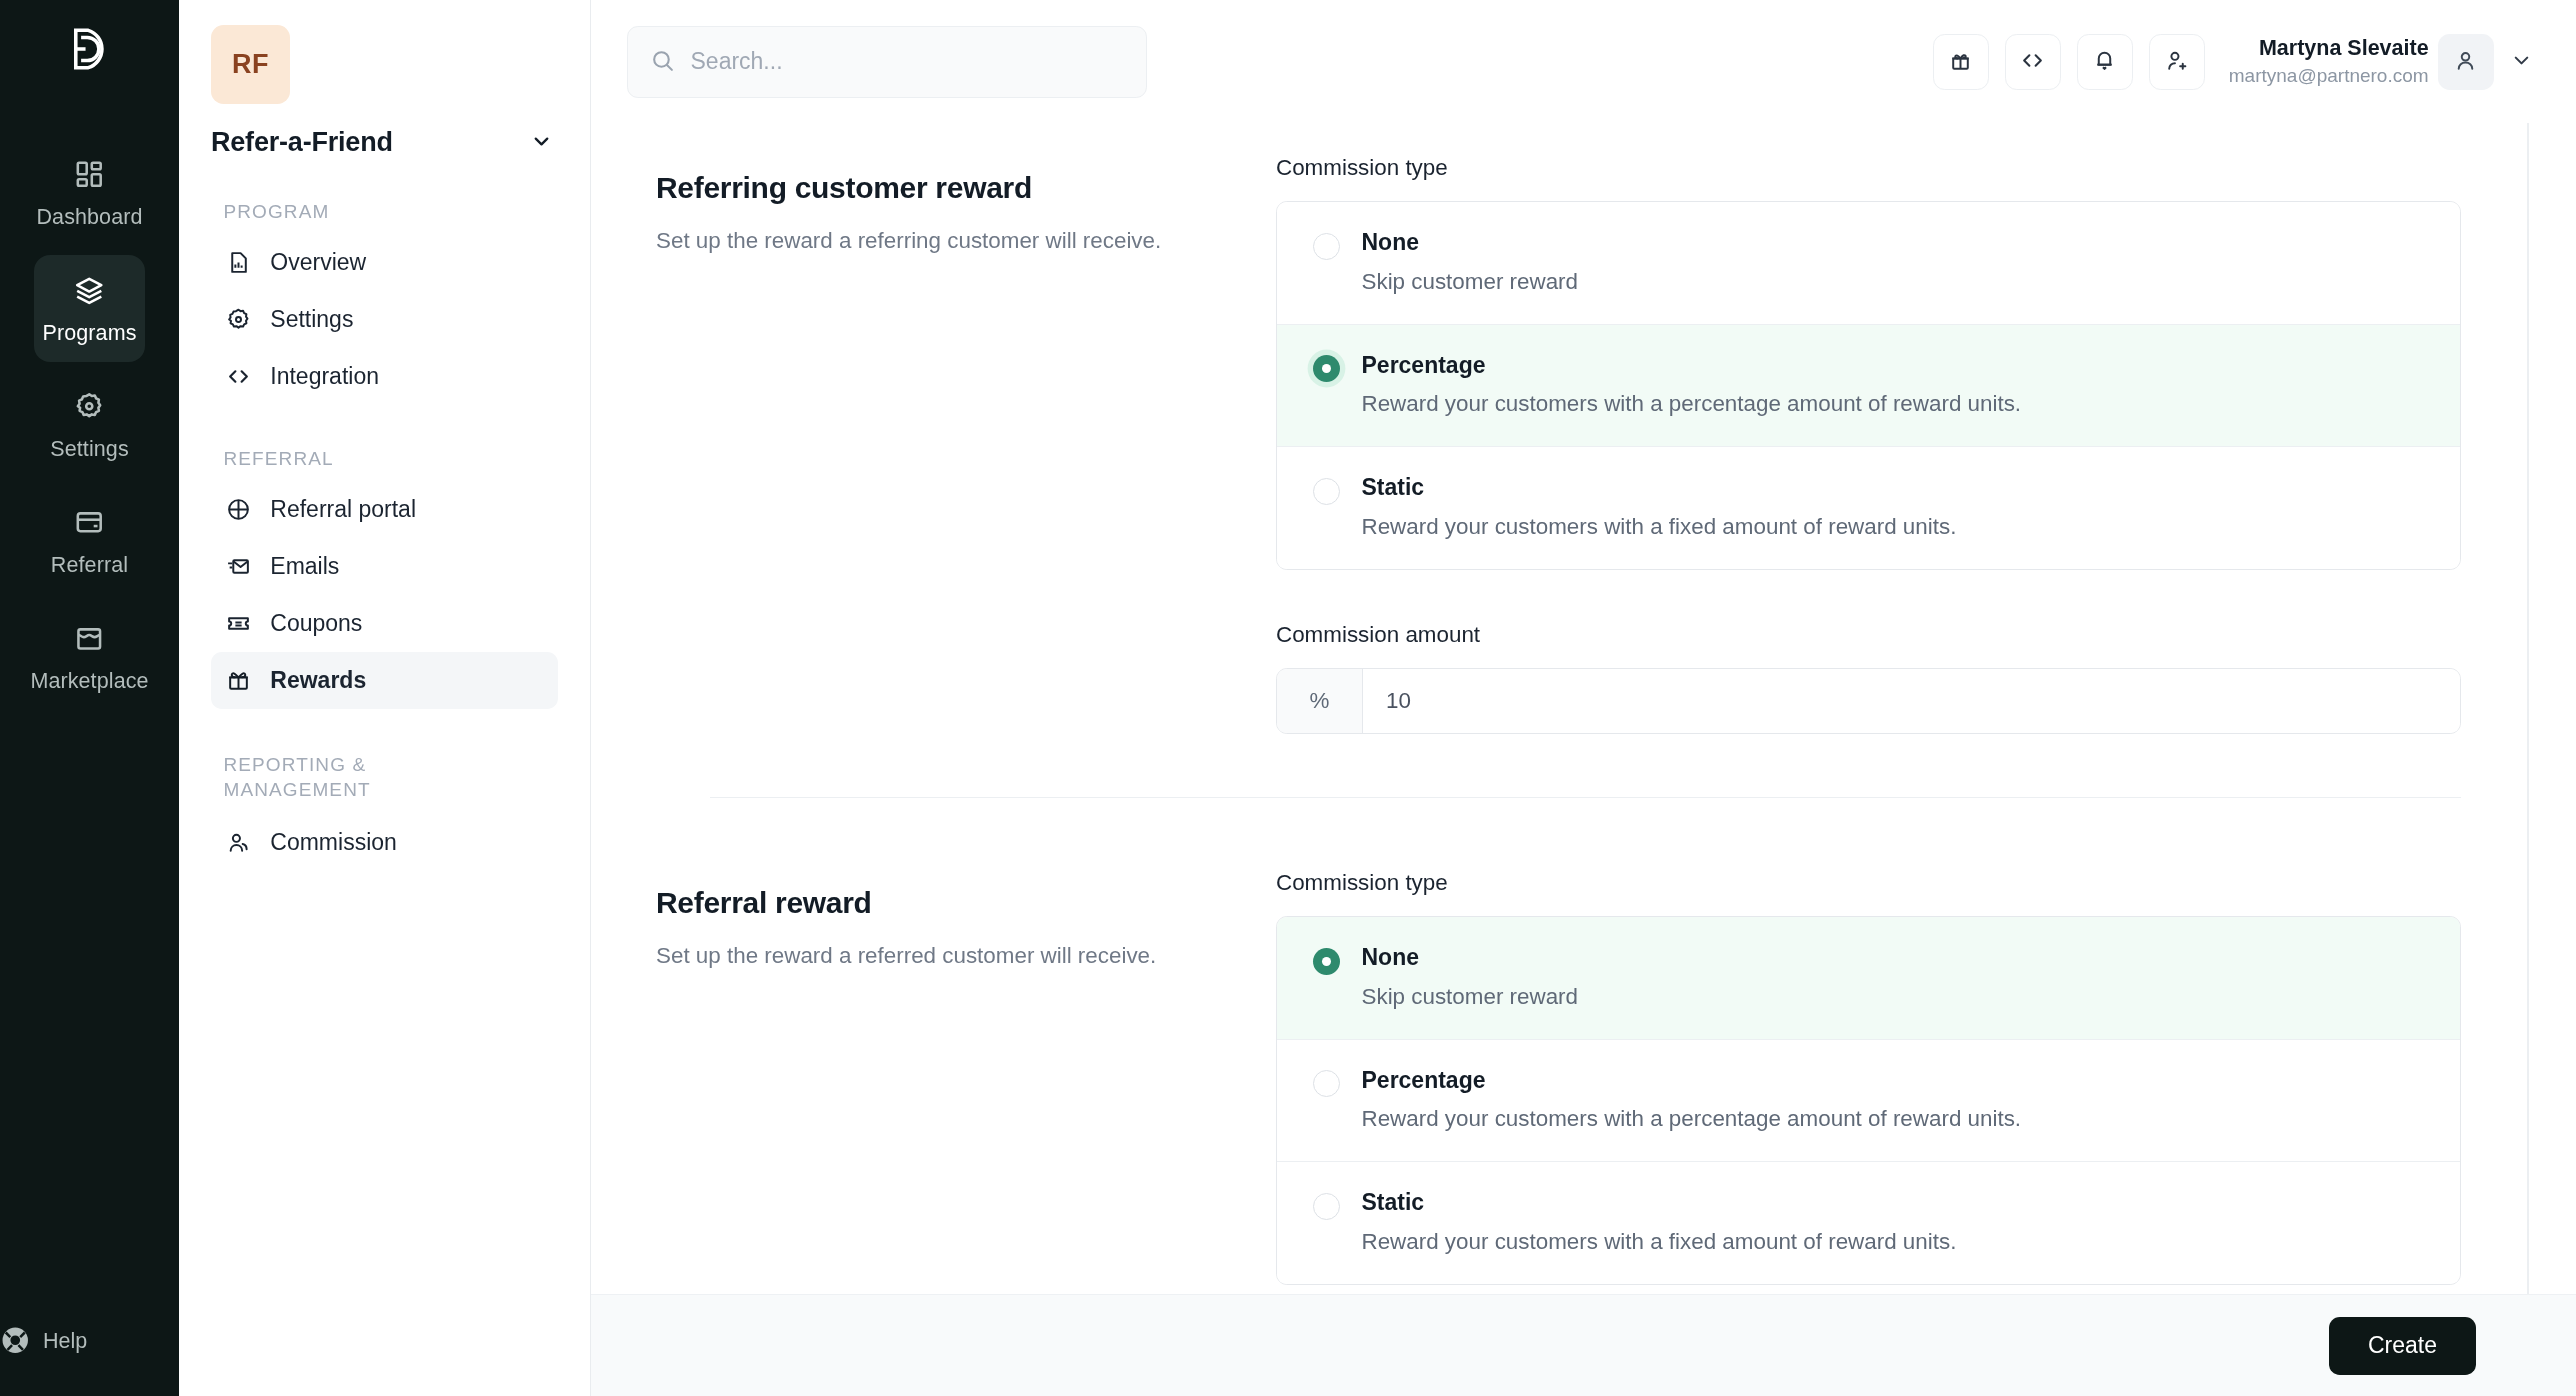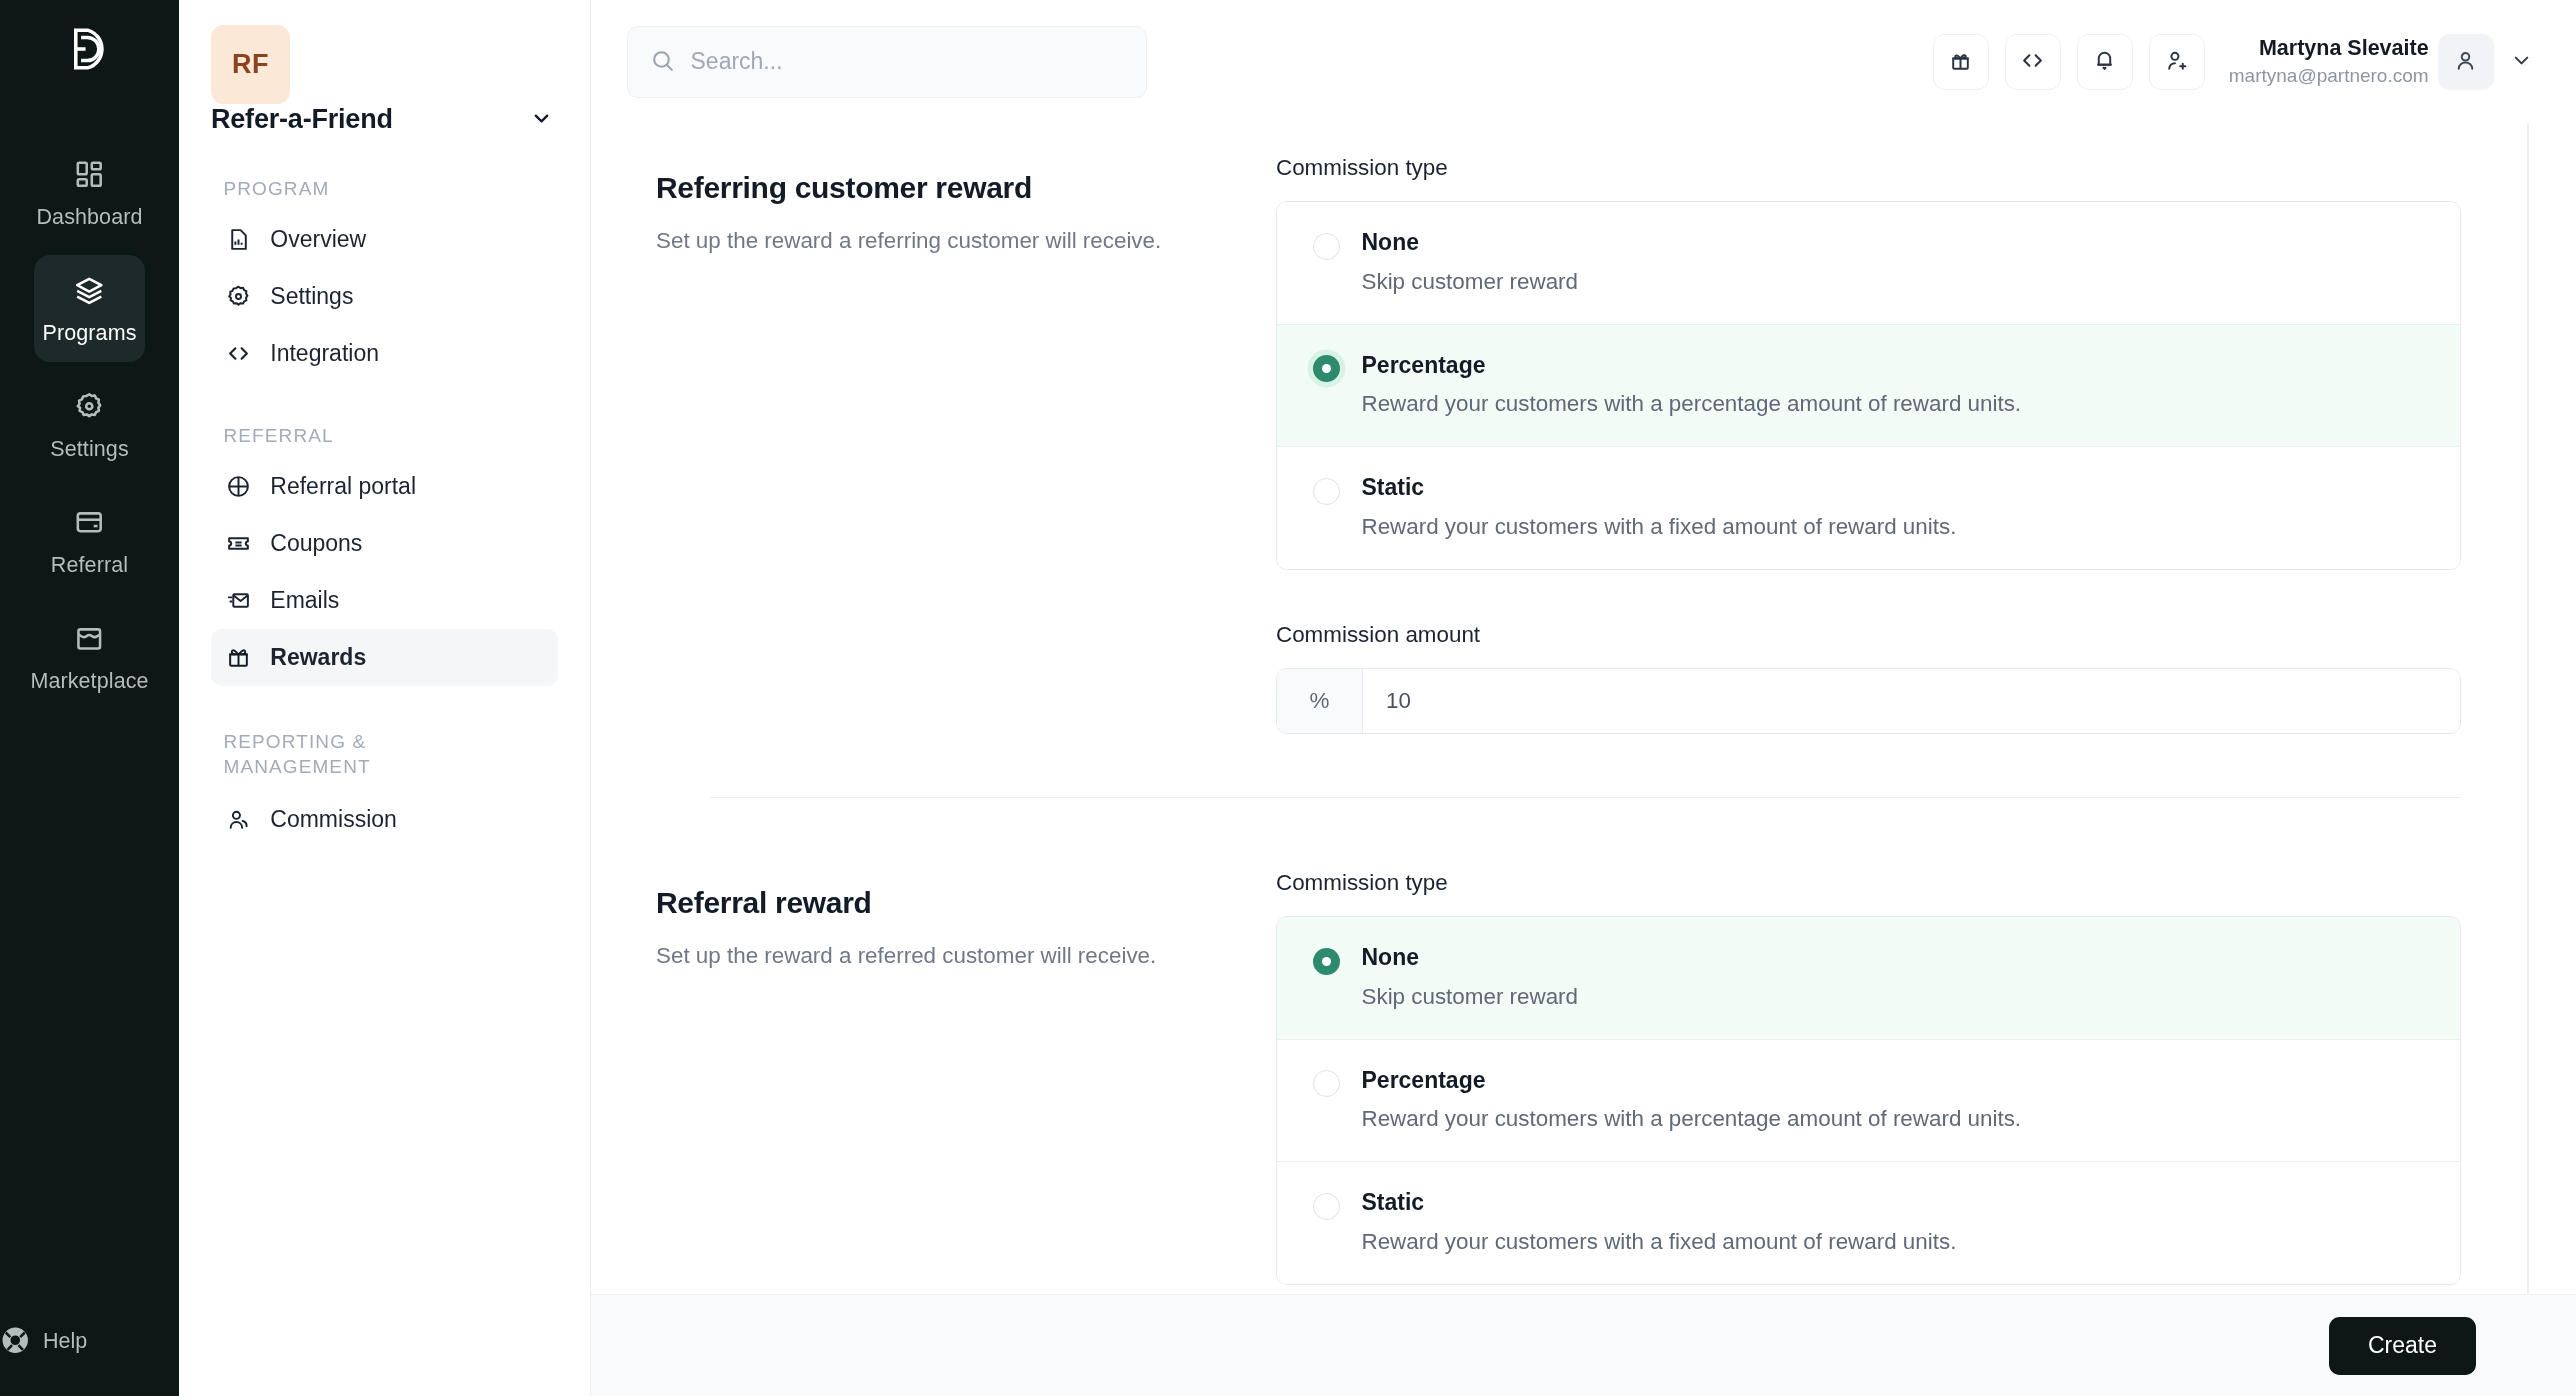--- a/index.html
+++ b/index.html
@@ -41,21 +41,21 @@
     padding: 25px 32px 0 32px;
   }
   .prog-badge {
     width: 79px; height: 79px; border-radius: 12.5px;
     background: #fbe8d6; color: #8a4220;
     display: flex; align-items: center; justify-content: center;
     font-size: 27px; font-weight: bold; letter-spacing: 0.4px;
   }
   .prog-row {
     display: flex; align-items: center; justify-content: space-between;
-    padding-right: 5.4px; cursor: pointer;
+    margin-top: 23px; padding-right: 5.4px; cursor: pointer;
   }
   .prog-name { font-size: 27px; font-weight: bold; color: #131c26; letter-spacing: -0.2px; }
   .nav-group-title {
     margin: 43px 0 10.8px 12.5px;
     font-size: 19px; letter-spacing: 1.1px; color: #a3abb7; text-transform: uppercase;
   }
   .nav-group-title.multi { line-height: 1.32; margin-bottom: 12.5px; }
   .nav-item {
     display: flex; align-items: center; gap: 18px;
     height: 57px; padding: 0 14.3px; border-radius: 10.8px;
@@ -285,35 +285,35 @@
         <svg width="25" height="25" viewBox="0 0 24 24" fill="none" stroke="#1b2430" stroke-width="1.9">
           <circle cx="12" cy="12" r="9"></circle>
             <path d="M3 12h18M12 3v18"></path>
         </svg>
       </span>
       <span>Referral portal</span>
     </div>
     <div class="nav-item">
       <span class="ico">
         <svg width="25" height="25" viewBox="0 0 24 24" fill="none" stroke="#1b2430" stroke-width="1.9" stroke-linejoin="round">
-          <path d="M3 7h18v3a2 2 0 000 4v3H3v-3a2 2 0 000-4V7z"></path>
-            <path d="M9 11h6M9 14h6"></path>
-        </svg>
-      </span>
-      <span>Coupons</span>
-    </div>
-    <div class="nav-item">
-      <span class="ico">
-        <svg width="25" height="25" viewBox="0 0 24 24" fill="none" stroke="#1b2430" stroke-width="1.9" stroke-linejoin="round">
           <rect x="7" y="6" width="14" height="12" rx="1"></rect>
             <path d="M7 7l7 5.5L21 7"></path>
             <path d="M2 9h4M3.5 13h2.5"></path>
         </svg>
       </span>
       <span>Emails</span>
+    </div>
+    <div class="nav-item">
+      <span class="ico">
+        <svg width="25" height="25" viewBox="0 0 24 24" fill="none" stroke="#1b2430" stroke-width="1.9" stroke-linejoin="round">
+          <path d="M3 7h18v3a2 2 0 000 4v3H3v-3a2 2 0 000-4V7z"></path>
+            <path d="M9 11h6M9 14h6"></path>
+        </svg>
+      </span>
+      <span>Coupons</span>
     </div>
     <div class="nav-item active">
       <span class="ico">
         <svg width="25" height="25" viewBox="0 0 24 24" fill="none" stroke="#131c26" stroke-width="1.9" stroke-linejoin="round">
           <rect x="4" y="9" width="16" height="11" rx="1"></rect>
             <path d="M3 9h18"></path>
             <path d="M12 9v11"></path>
           <path d="M9 9c-2.5 0-3.5-1-3.5-2.2S6.6 4.6 8 5.3 12 9 12 9s2.6-3 4-3.7 2.5.3 2.5 1.5S17.5 9 15 9"></path>
         </svg>
       </span>

